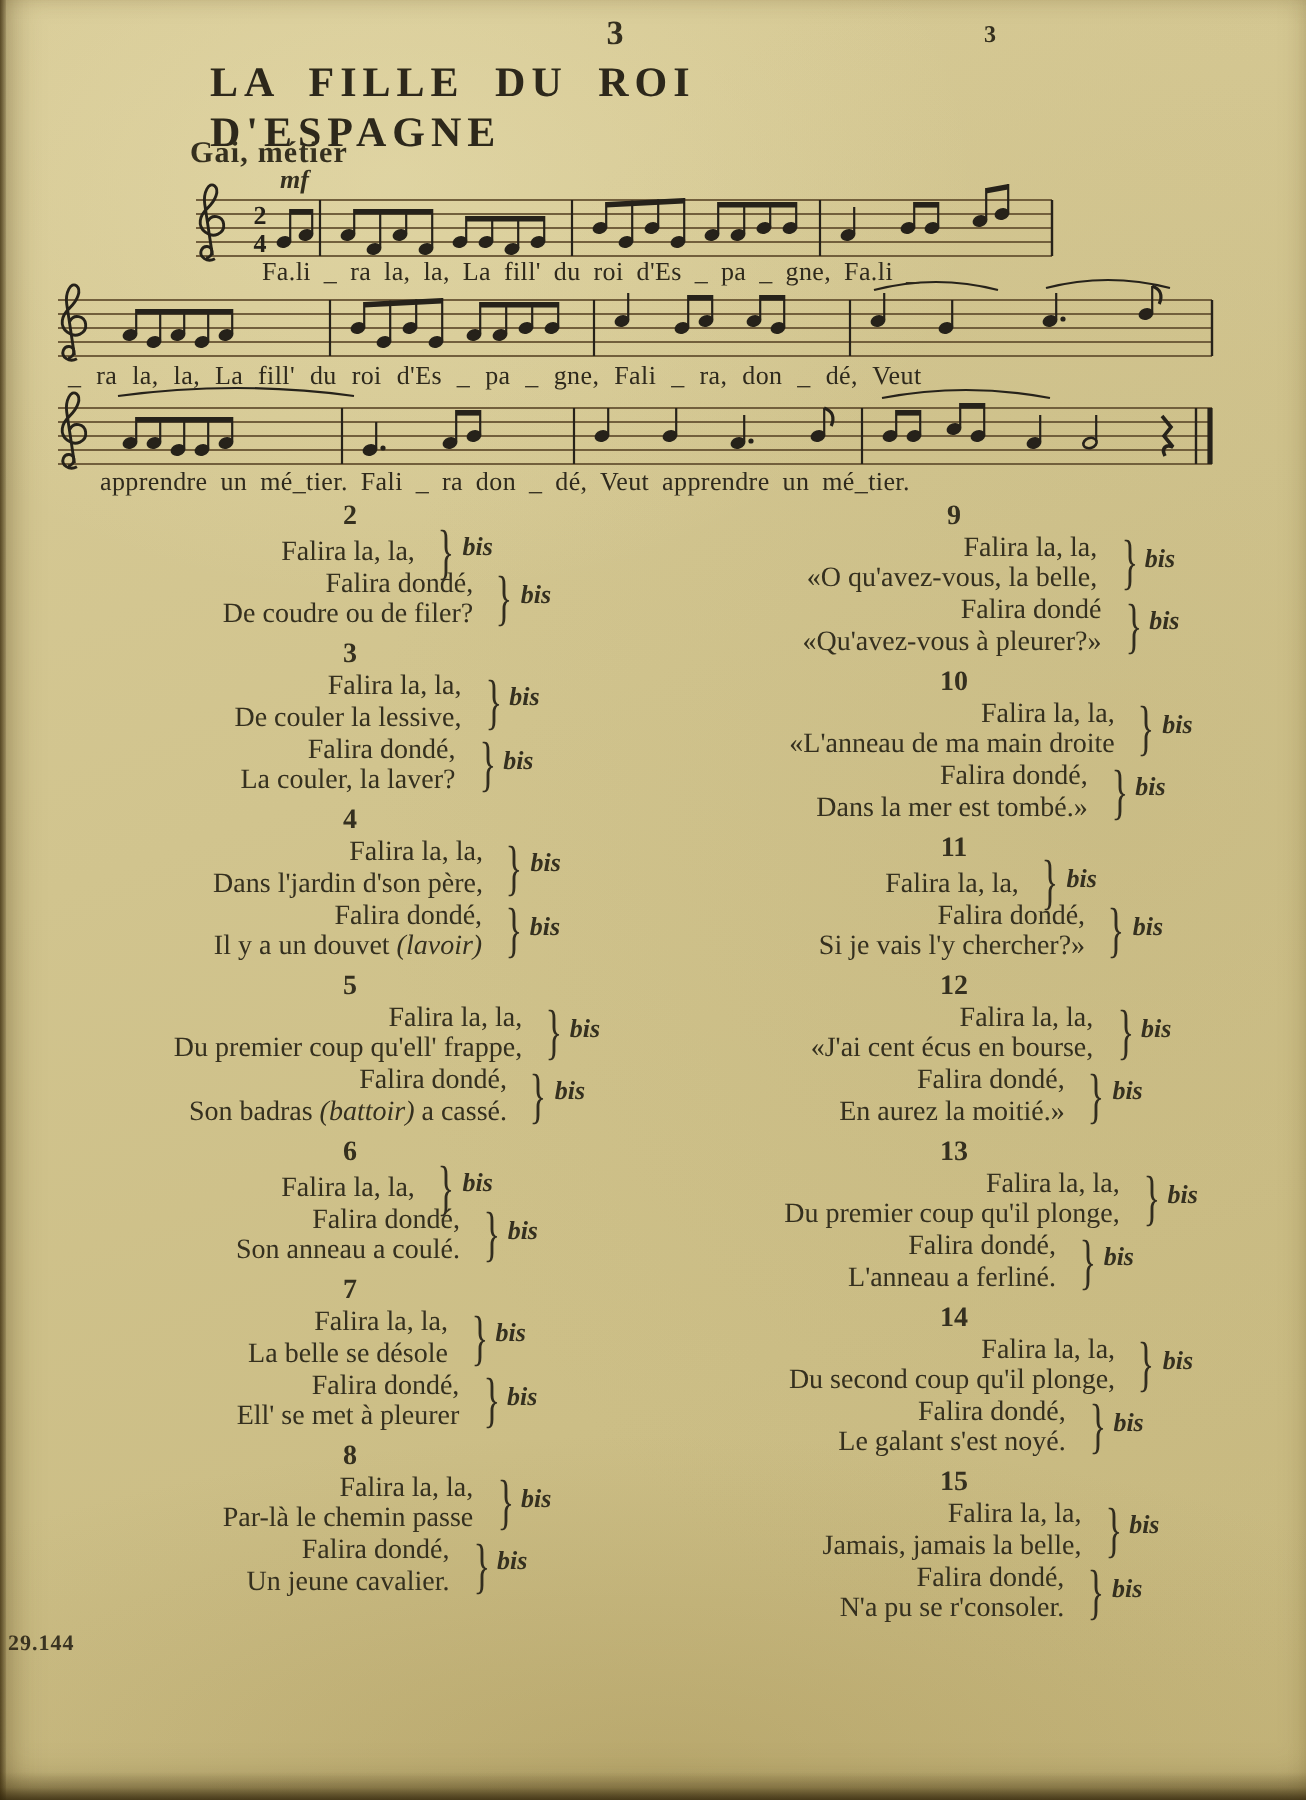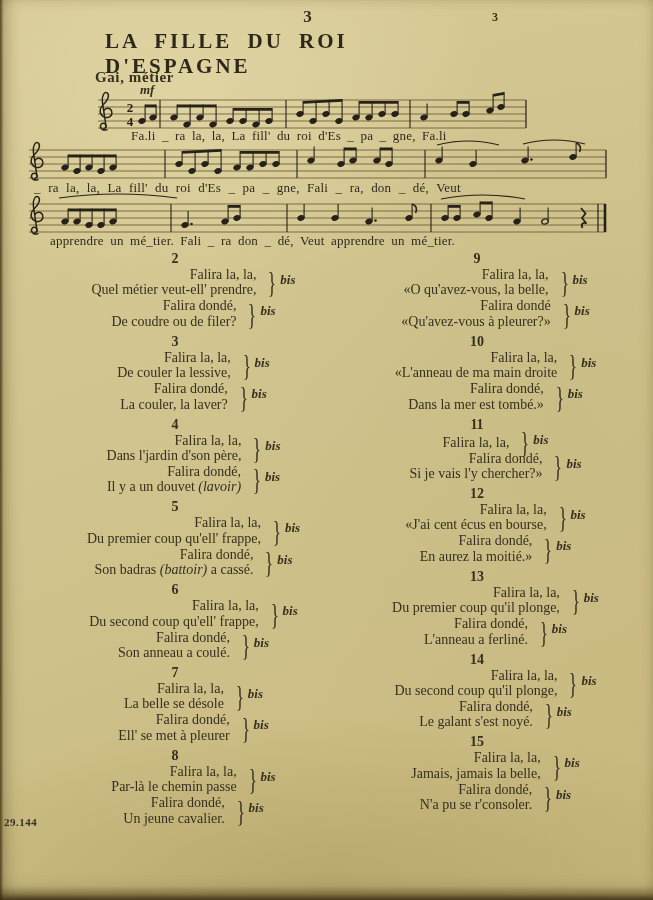--- a/index.html
+++ b/index.html
@@ -282,21 +282,21 @@
       </svg>
     </div>
 
   <div class="lyric" id="lyr0">Fa.li _ ra la, la, La  fill' du roi d'Es _ pa _ gne, Fa.li _</div>
   <div class="lyric" id="lyr2">apprendre un mé_tier. Fali _ ra  don _ dé,  Veut apprendre un mé_tier.</div>
   <div class="lyric" id="lyr1">_ ra la, la, La  fill' du roi d'Es _ pa _ gne, Fali _ ra,  don _ dé,  Veut</div>
 
   <div class="verses-col" id="col-left">
       <div class="verse">
         <div class="verse-num">2</div>
-        <div class="pair-wrap"><div class="pair"><div class="vline">Falira la, la,</div><div class="vline">Quel métier veut-ell' prendre,</div><span class="bis-group">
+        <div class="pair-wrap"><div class="pair"><div class="vline">Falira la, la,</div><span class="bis-group">
               <span class="bis-brace">}</span>
               <span class="bis-word">bis</span>
             </span></div></div>
         <div class="pair-wrap"><div class="pair"><div class="vline">Falira dondé,</div><div class="vline">De coudre ou de filer?</div><span class="bis-group">
               <span class="bis-brace">}</span>
               <span class="bis-word">bis</span>
             </span></div></div>
       </div>
       <div class="verse">
         <div class="verse-num">3</div>
@@ -326,21 +326,21 @@
               <span class="bis-brace">}</span>
               <span class="bis-word">bis</span>
             </span></div></div>
         <div class="pair-wrap"><div class="pair"><div class="vline">Falira dondé,</div><div class="vline">Son badras <i>(battoir)</i> a cassé.</div><span class="bis-group">
               <span class="bis-brace">}</span>
               <span class="bis-word">bis</span>
             </span></div></div>
       </div>
       <div class="verse">
         <div class="verse-num">6</div>
-        <div class="pair-wrap"><div class="pair"><div class="vline">Falira la, la,</div><div class="vline">Du second coup qu'ell' frappe,</div><span class="bis-group">
+        <div class="pair-wrap"><div class="pair"><div class="vline">Falira la, la,</div><span class="bis-group">
               <span class="bis-brace">}</span>
               <span class="bis-word">bis</span>
             </span></div></div>
         <div class="pair-wrap"><div class="pair"><div class="vline">Falira dondé,</div><div class="vline">Son anneau a coulé.</div><span class="bis-group">
               <span class="bis-brace">}</span>
               <span class="bis-word">bis</span>
             </span></div></div>
       </div>
       <div class="verse">
         <div class="verse-num">7</div>

